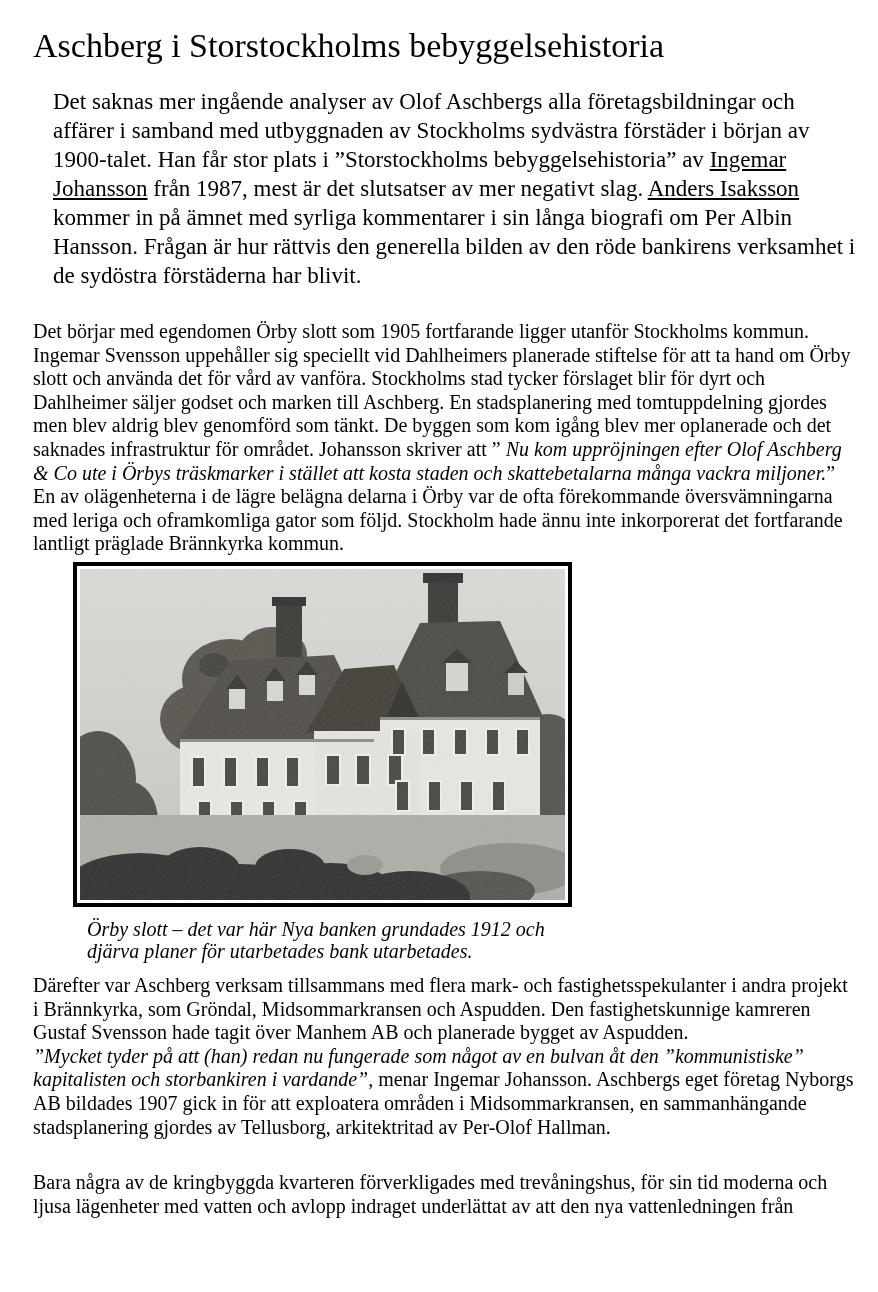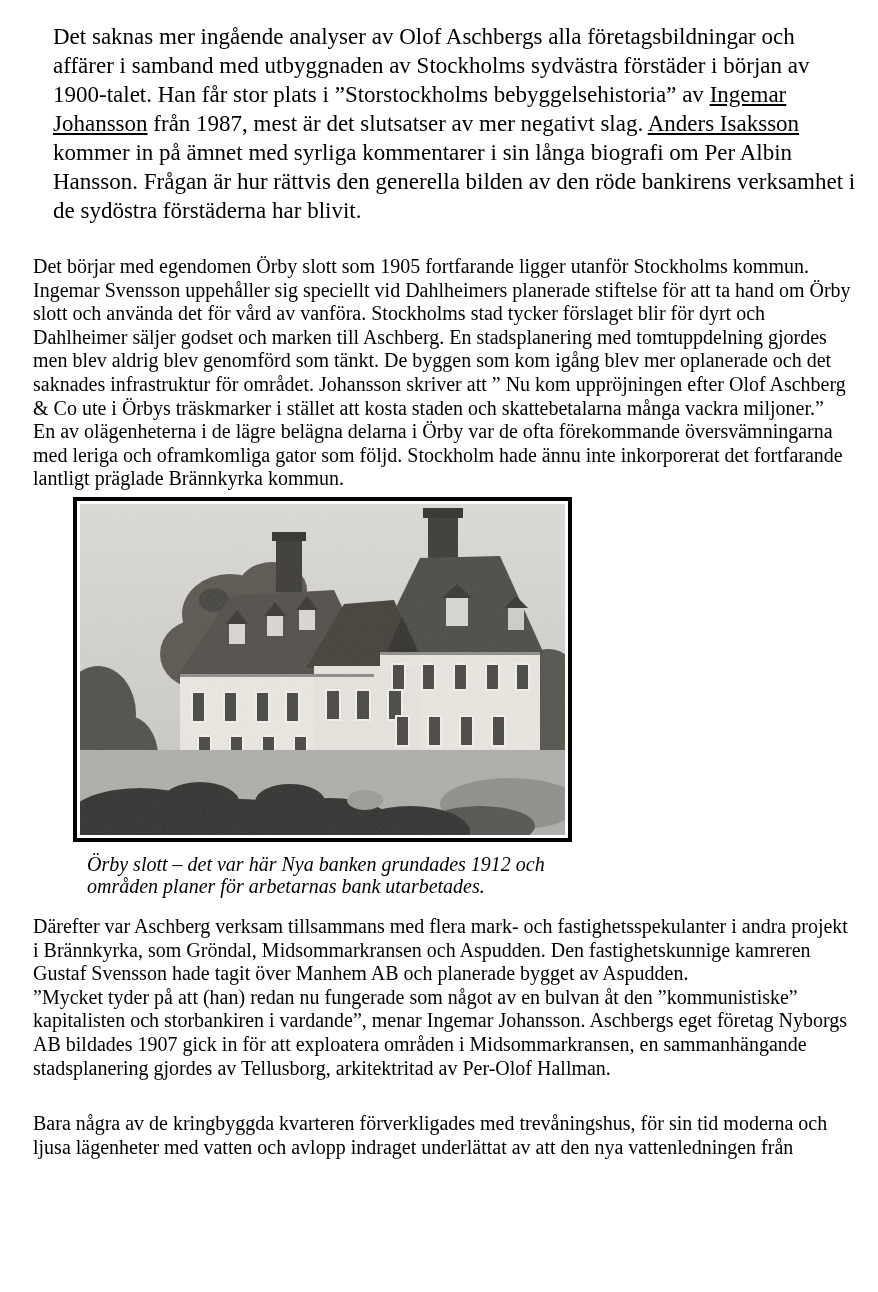--- a/index.html
+++ b/index.html
@@ -28,28 +28,28 @@
     line-height: 29px;
     width: 806px;
     margin-left: 20px;
   }
   .small {
     font-size: 20px;
     line-height: 23.6px;
     width: 822px;
   }
   .body1 { margin-top: 30px; }
-  .body2 { margin-top: 18px; }
+  .body2 { margin-top: 12px; }
   .body3 { margin-top: 32px; }
   .textlink {
     color: #000000;
     text-decoration: underline;
     cursor: pointer;
   }
-  .italic { }
+  .italic { font-style: italic; }
   figure.photo-figure {
     margin: 6px 0 2px 40px;
     padding: 0;
     font-family: Liberation Serif, serif;
   }
   .photo-frame {
     display: inline-block;
     border: 4px solid #000000;
     padding: 3px;
     background: #ffffff;
@@ -61,20 +61,21 @@
     font-size: 20px;
     line-height: 22px;
     margin: 7px 0 0 14px;
   }
 </style>
 </head>
 <body>
 
 <div class="page">
 
+  <h1 class="title">Aschberg i Storstockholms bebyggelsehistoria</h1>
 
   <p class="intro"><span>Det saknas mer ingående analyser av Olof Aschbergs alla företagsbildningar och affärer i samband med utbyggnaden av Stockholms sydvästra förstäder i början av 1900-talet. Han får stor plats i ”Storstockholms bebyggelsehistoria” av </span><a class="textlink">Ingemar Johansson</a><span> från 1987, mest är det slutsatser av mer negativt slag. </span><a class="textlink">Anders Isaksson</a><span> kommer in på ämnet med syrliga kommentarer i sin långa biografi om Per Albin Hansson. Frågan är hur rättvis den generella bilden av den röde bankirens verksamhet i de sydöstra förstäderna har blivit.</span></p>
 
   <p class="small body1"><span>Det börjar med egendomen Örby slott som 1905 fortfarande ligger utanför Stockholms kommun. Ingemar Svensson uppehåller sig speciellt vid Dahlheimers planerade stiftelse för att ta hand om Örby slott och använda det för vård av vanföra. Stockholms stad tycker förslaget blir för dyrt och Dahlheimer säljer godset och marken till Aschberg. En stadsplanering med tomtuppdelning gjordes men blev aldrig blev genomförd som tänkt. De byggen som kom igång blev mer oplanerade och det saknades infrastruktur för området. Johansson skriver att ” </span><span class="italic">Nu kom uppröjningen efter Olof Aschberg &amp; Co ute i Örbys träskmarker i stället att kosta staden och skattebetalarna många vackra miljoner.</span><span>”</span><br><span>En av olägenheterna i de lägre belägna delarna i Örby var de ofta förekommande översvämningarna med leriga och oframkomliga gator som följd. Stockholm hade ännu inte inkorporerat det fortfarande lantligt präglade Brännkyrka kommun.</span></p>
 
   <figure class="photo-figure">
     <div class="photo-frame">
       <svg width="485" height="331" viewBox="0 0 485 331" xmlns="http://www.w3.org/2000/svg">
         <defs>
           <linearGradient id="sky" x1="0" y1="0" x2="0" y2="1">
@@ -189,20 +190,20 @@
             <ellipse cx="330" cy="328" rx="60" ry="26"></ellipse>
             <ellipse cx="120" cy="300" rx="40" ry="22"></ellipse>
             <ellipse cx="210" cy="298" rx="35" ry="18"></ellipse>
           </g>
           <ellipse cx="285" cy="296" rx="18" ry="10" fill="#9d9b96"></ellipse>
         </g>
 
         <rect width="485" height="331" filter="url(#grain)" opacity="0.13"></rect>
       </svg>
     </div>
-    <figcaption class="photo-caption"><span>Örby slott – det var här Nya banken grundades 1912 och</span><br><span>områden planer för arbetarnas bank utarbetades.</span></figcaption>
+    <figcaption class="photo-caption"><span>Örby slott – det var här Nya banken grundades 1912 och</span><br><span>djärva planer för utarbetades bank utarbetades.</span></figcaption>
   </figure>
 
   <p class="small body2"><span>Därefter var Aschberg verksam tillsammans med flera mark- och fastighetsspekulanter i andra projekt i Brännkyrka, som Gröndal, Midsommarkransen och Aspudden. Den fastighetskunnige kamreren Gustaf Svensson hade tagit över Manhem AB och planerade bygget av Aspudden.</span><br><span class="italic">”Mycket tyder på att (han) redan nu fungerade som något av en bulvan åt den ”kommunistiske” kapitalisten och storbankiren i vardande”,</span><span> menar Ingemar Johansson. Aschbergs eget företag Nyborgs AB bildades 1907 gick in för att exploatera områden i Midsommarkransen, en sammanhängande stadsplanering gjordes av Tellusborg, arkitektritad av Per-Olof Hallman.</span></p>
 
   <p class="small body3"><span>Bara några av de kringbyggda kvarteren förverkligades med trevåningshus, för sin tid moderna och ljusa lägenheter med vatten och avlopp indraget underlättat av att den nya vattenledningen från</span></p>
 
 </div>
 
 </body></html>

